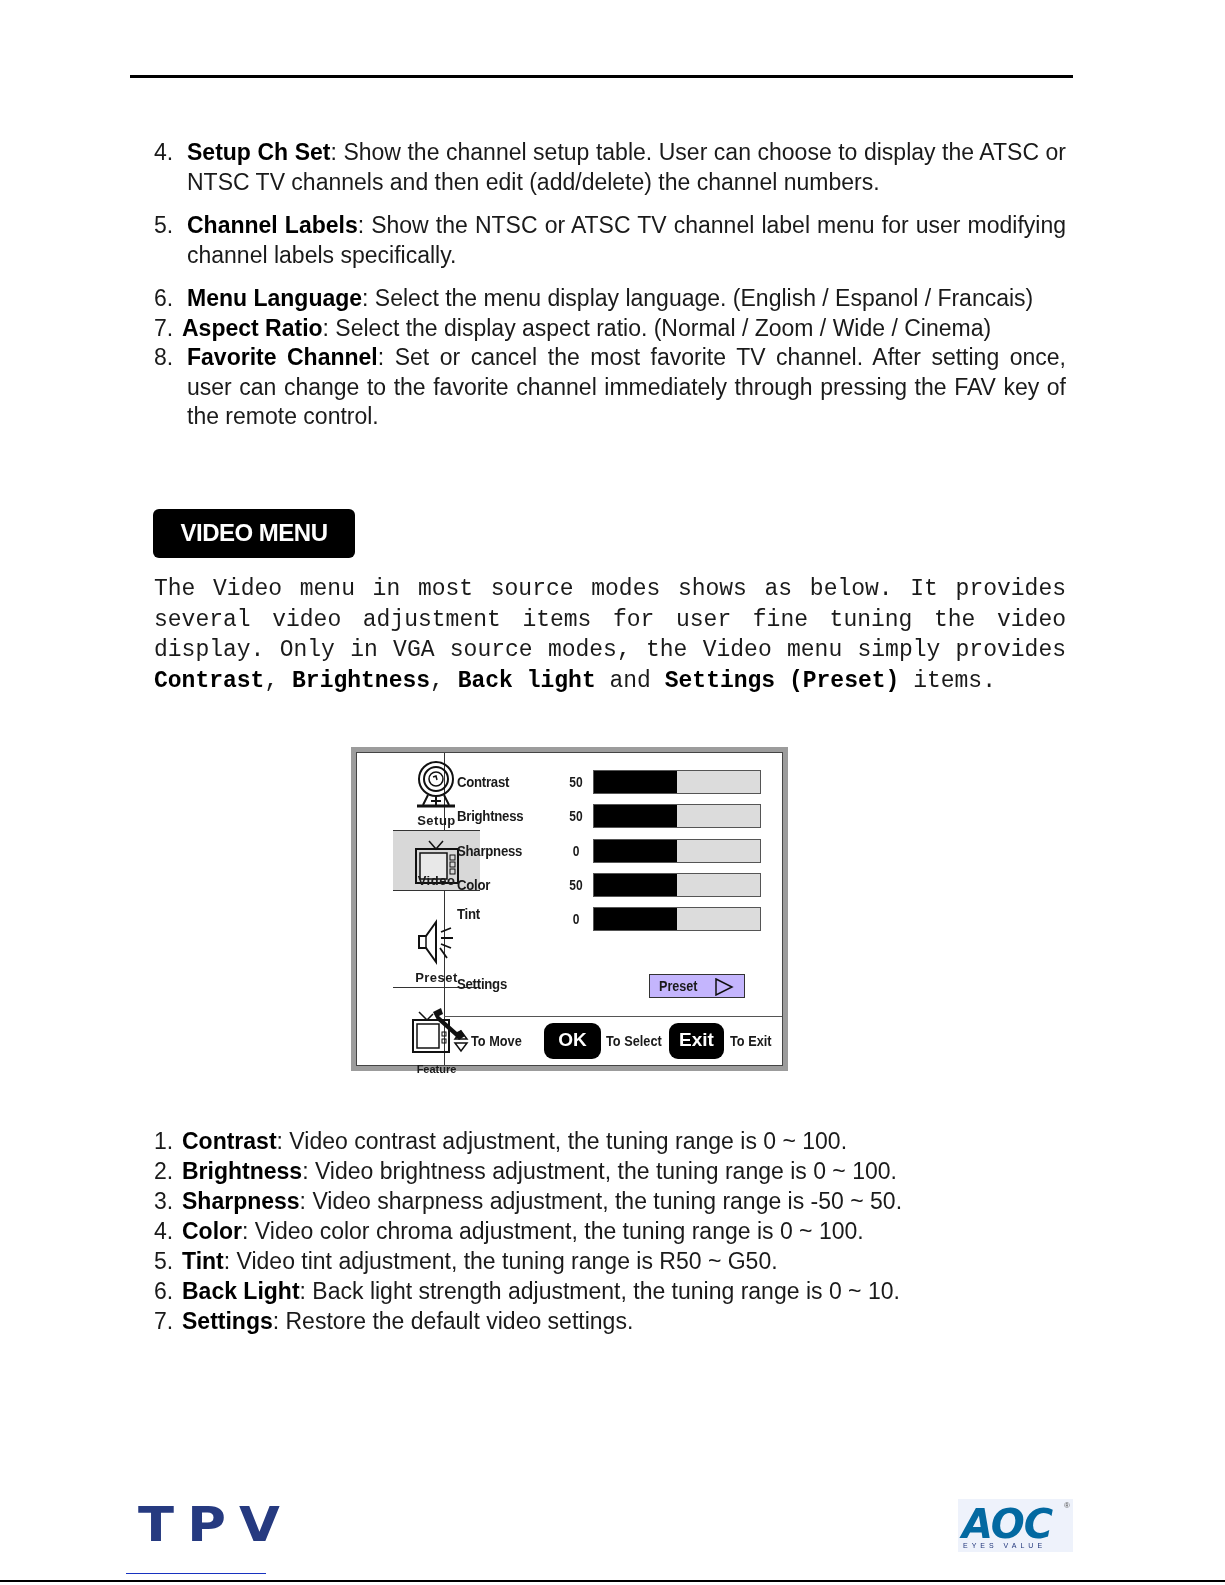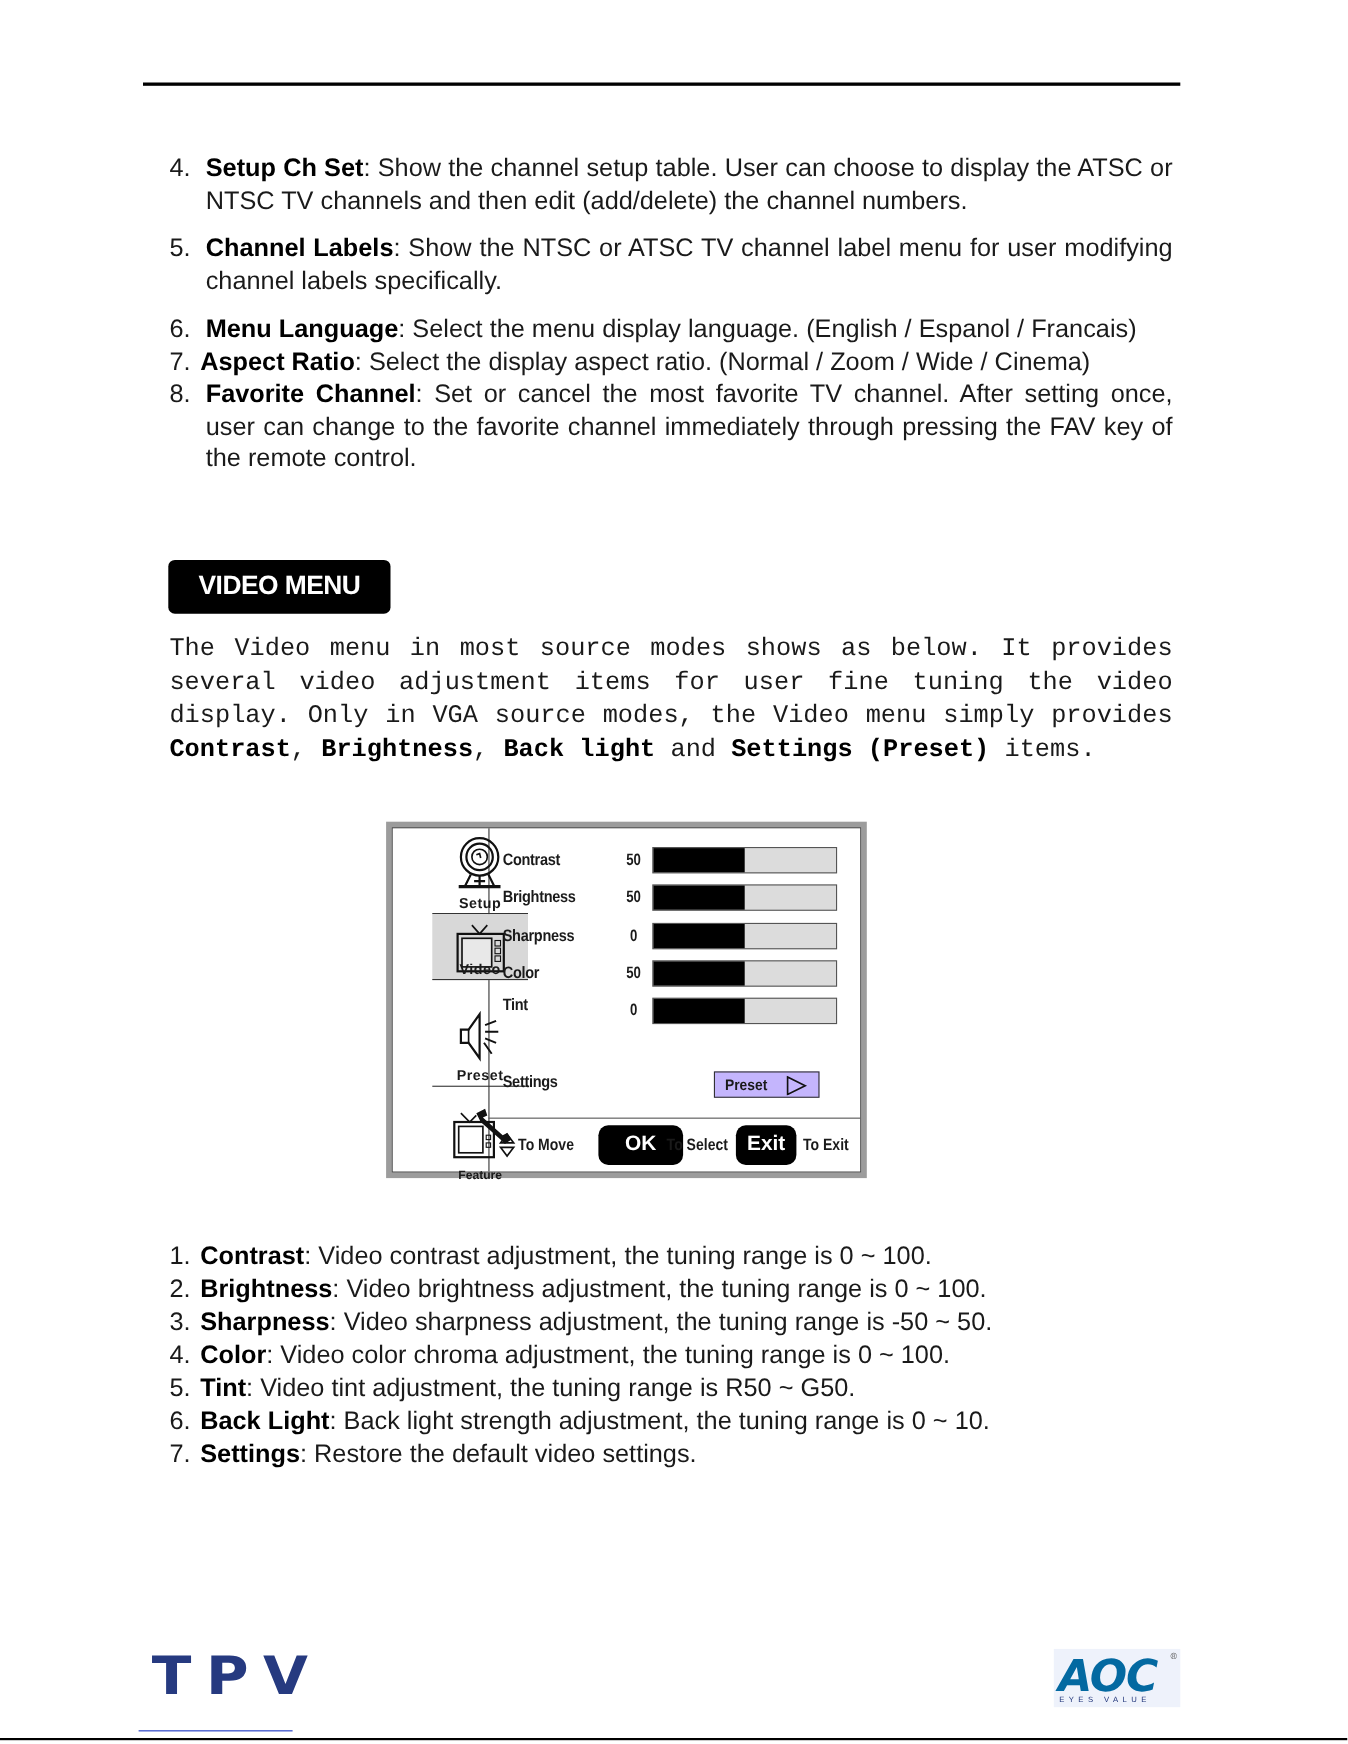--- a/index.html
+++ b/index.html
@@ -170,21 +170,21 @@
         </svg>
       </div>
     </div>
 
     <div class="osd-foot">
       <svg style="position:absolute; left:9px; top:12px;" width="16" height="24" viewBox="0 0 16 24">
         <path d="M2 10 L8 2 L14 10 Z" fill="none" stroke="#111" stroke-width="1.5"></path>
         <path d="M2 14 L8 22 L14 14 Z" fill="none" stroke="#111" stroke-width="1.5"></path>
       </svg>
       <span class="foot-txt" style="left:27px;">To Move</span>
-      <div class="key-btn" style="left:100px; width:77px;">OK</div>
+      <div class="key-btn" style="left:100px; width:57px;">OK</div>
       <span class="foot-txt" style="left:162px;">To Select</span>
       <div class="key-btn" style="left:225px; width:55px;">Exit</div>
       <span class="foot-txt" style="left:286px;">To Exit</span>
     </div>
   </div>
 </div>
 
 <div class="para" style="top:1126px; line-height:30px; text-align:left;">
   <div class="item" style="padding-left:28px;">
     <span class="num">1.</span><b>Contrast</b><span>: Video contrast adjustment, the tuning range is 0 ~ 100.</span>

